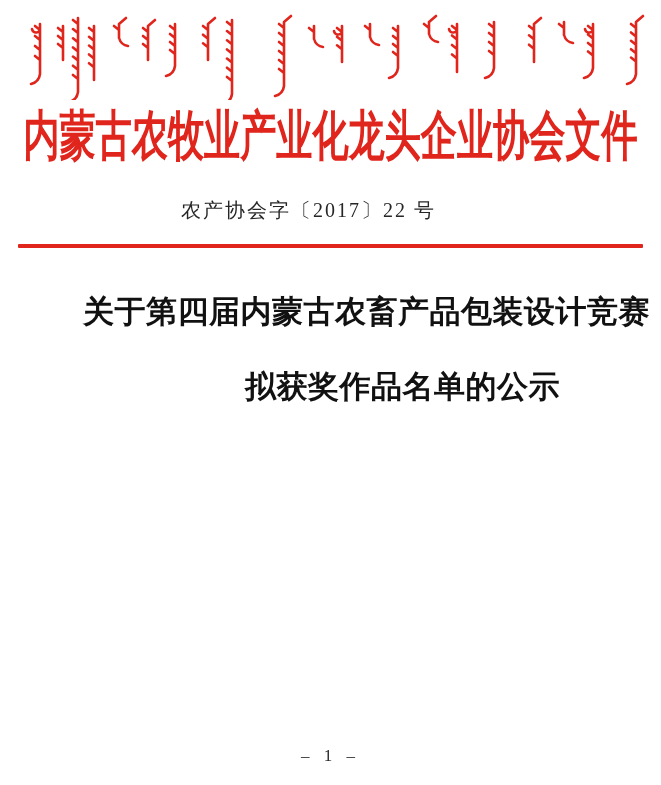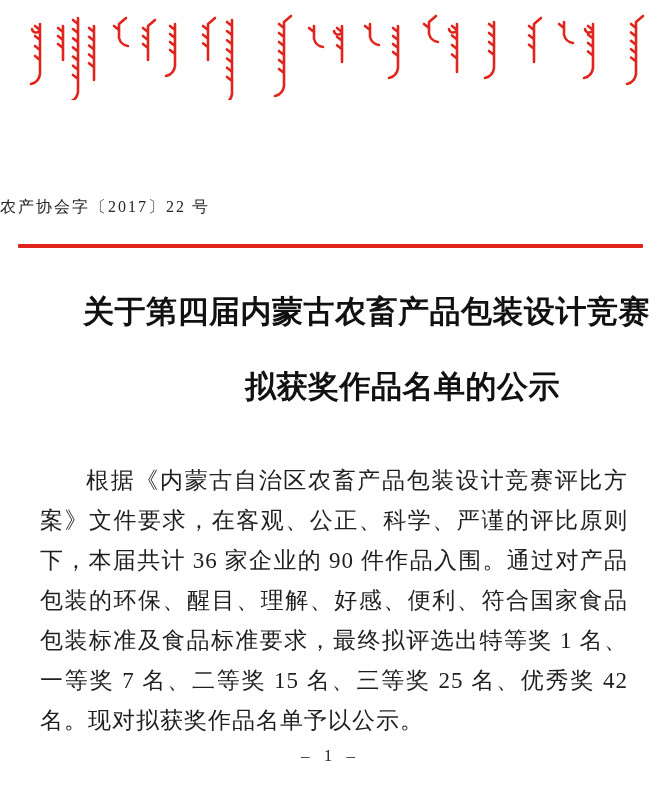--- a/index.html
+++ b/index.html
@@ -29,23 +29,23 @@
   }
   .org-title text{
     fill:var(--red);
     font-family:"Liberation Serif","DejaVu Serif",serif;
     font-weight:700;
     font-size:54px;
     text-anchor:middle;
   }
   .doc-number{
     position:absolute;top:197px;left:0;width:617px;
-    text-align:left;
+    text-align:center;
     color:#262626;
-    font-size:16px;
+    font-size:20px;
     letter-spacing:2px;
   }
   .red-rule{
     position:absolute;top:244px;left:18px;right:18px;
     height:3.5px;
     background:var(--red);
     border-radius:1px;
   }
   .title-line{
     position:absolute;left:0;width:661px;
@@ -99,26 +99,30 @@
       <path d="M398 26 V68 M398 32.0 l-5 -4 M398 40.0 l-5 -4 M398 48.0 l-5 -4 M398 56.0 l-5 -4 M398 68 q-1 8 -9 10"></path>
       <path d="M429 22 V34 M429 28.0 l-5 -4 M429 22 l7 -6 M429 34 q2 7 9 8"></path>
       <path d="M457 24 V72 M457 30.0 l-5 -4 M457 39.5 l-5 -4 M457 49.0 l-5 -4 M457 58.5 l-5 -4 M457 28 a4 4 0 1 1 -8 1"></path>
       <path d="M494 22 V68 M494 28.0 l-5 -4 M494 37.0 l-5 -4 M494 46.0 l-5 -4 M494 55.0 l-5 -4 M494 68 q-1 8 -9 10"></path>
       <path d="M534 24 V62 M534 30.0 l-5 -4 M534 39.3 l-5 -4 M534 48.7 l-5 -4 M534 24 l7 -6"></path>
       <path d="M564 22 V35 M564 28.0 l-5 -4 M564 35 q2 7 9 8"></path>
       <path d="M593 24 V68 M593 30.0 l-5 -4 M593 38.5 l-5 -4 M593 47.0 l-5 -4 M593 55.5 l-5 -4 M593 28 a4 4 0 1 1 -8 1 M593 68 q-1 8 -9 10"></path>
       <path d="M636 22 V74 M636 28.0 l-5 -4 M636 36.4 l-5 -4 M636 44.8 l-5 -4 M636 53.2 l-5 -4 M636 61.6 l-5 -4 M636 22 l7 -6 M636 74 q-1 8 -9 10"></path>
     </svg>
 
+  <div class="org-title">
+    <svg width="661" height="78" viewBox="0 0 661 78">
+      <text x="330.5" y="60" textLength="614" lengthAdjust="spacingAndGlyphs">内蒙古农牧业产业化龙头企业协会文件</text>
+    </svg>
+  </div>
 
   <div class="doc-number">农产协会字〔2017〕22 号</div>
 
   <div class="red-rule"></div>
 
   <h1 class="title-line l1">关于第四届内蒙古农畜产品包装设计竞赛</h1>
 
   <h1 class="title-line l2">拟获奖作品名单的公示</h1>
 
-  <p class="body-text">根据《内蒙古自治区农畜产品包装设计竞赛评比方案》文件要求，在客观、公正、科学、严谨的评比原则下，本届共计 36 家企业的 90 件作品入围。通过对产品包装的环保、醒目、理解、好感、便利、符合国家食品包装标准及食品标准要求，最终拟评选出特等奖 1 名、一等奖 7 名、二等奖 15 名、三等奖 25 名、优秀奖 42 名。现对拟获奖作品名单予以公示。</p>
 
   <div class="page-footer">– 1 –</div>
 
 </div>
 
 </body></html>

